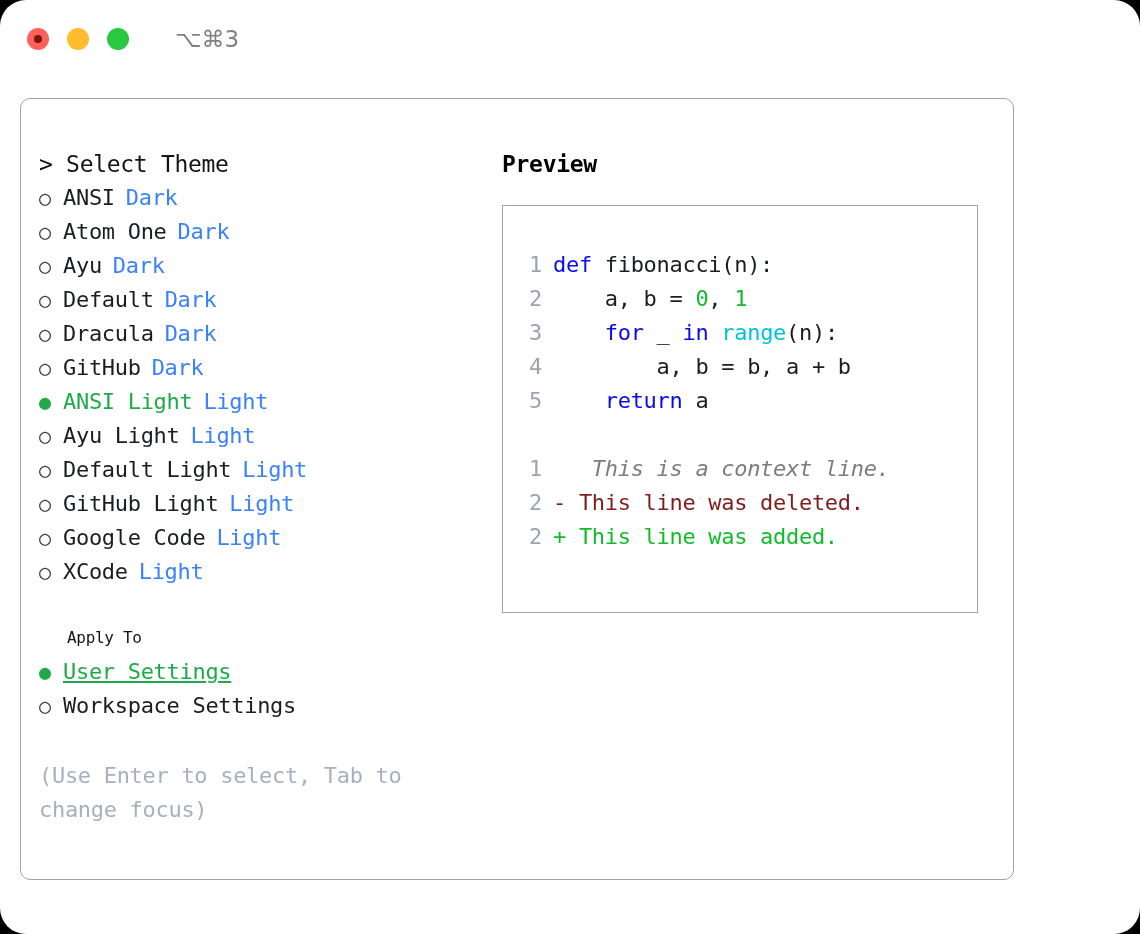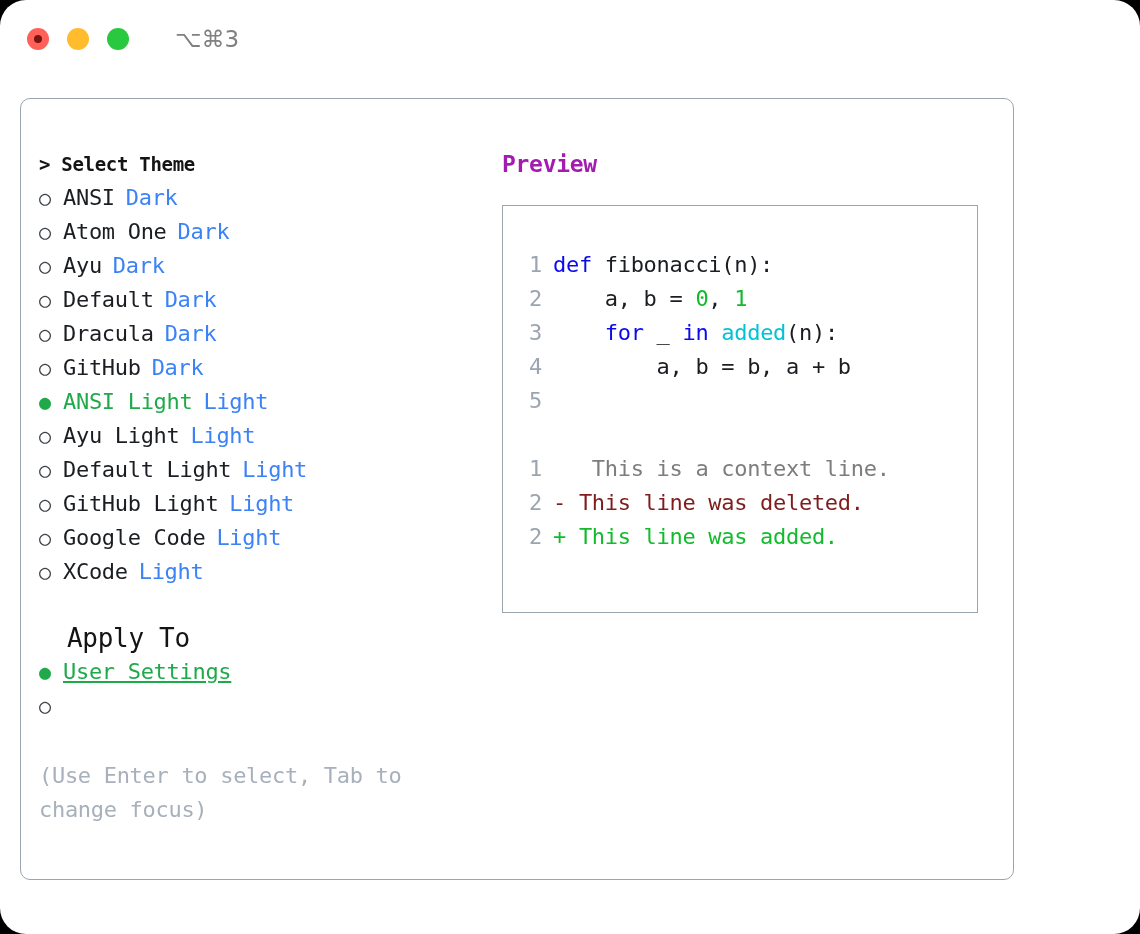--- a/index.html
+++ b/index.html
@@ -88,22 +88,22 @@
   }
 
   
   #theme-column {
     position: absolute;
     left: 18px;
     top: 48px;
     width: 440px;
   }
   .section-header {
-    font-size: 19px;
-    font-weight: bold;
+    font-size: 23px;
+    font-weight: normal;
     color: #141414;
     line-height: 34px;
     white-space: pre;
     letter-spacing: -0.3px;
   }
   .theme-list { margin-top: 0px; }
   .theme-row {
     display: flex;
     align-items: baseline;
     line-height: 34px;
@@ -121,21 +121,21 @@
   .theme-row.selected .bullet { color: #1faa4a; }
   .theme-name { color: #1a1d21; }
   .theme-row.selected .theme-name { color: #1faa4a; }
   .theme-kind {
     color: #3b82f6;
     margin-left: 11px;
   }
 
   .apply-block { margin-top: 32px; }
   .apply-title {
-    font-size: 26px;
+    font-size: 16px;
     color: #141414;
     line-height: 34px;
     padding-left: 28px;
     white-space: pre;
     letter-spacing: -0.3px;
   }
   .apply-row {
     display: flex;
     align-items: baseline;
     line-height: 34px;
@@ -159,21 +159,21 @@
   
   #preview-column {
     position: absolute;
     left: 481px;
     top: 48px;
     width: 490px;
   }
   #preview-title {
     font-size: 23px;
     font-weight: bold;
-    color: #a21caf;
+    color: #000000;
     line-height: 34px;
     letter-spacing: -0.3px;
   }
   #preview-panel {
     margin-top: 24px;
     width: 476px;
     height: 408px;
     border: 1.5px solid #9aa5b1;
     box-sizing: border-box;
     background: #ffffff;
@@ -197,21 +197,21 @@
   }
   .code-text { color: #1a1d21; }
   .tok-kw   { color: #0a0aee; }
   .tok-fn   { color: #00c4d6; }
   .tok-num  { color: #12bb2c; }
   .tok-plain{ color: #1a1d21; }
 
   .code-gap { height: 34px; }
 
   .diff-line .lineno { color: #9aa5b1; }
-  .diff-ctx  { color: #7d7d7d; }
+  .diff-ctx  { color: #7d7d7d; font-style: italic; }
   .diff-del  { color: #7f1d1d; }
   .diff-add  { color: #12bb2c; }
 </style>
 </head>
 <body>
 
 <div id="app-window">
 
   <div id="titlebar">
     <div class="traffic-lights">
@@ -240,36 +240,36 @@
             <div class="theme-row"><span class="bullet">○</span><span class="theme-name">Default Light</span><span class="theme-kind">Light</span></div>
             <div class="theme-row"><span class="bullet">○</span><span class="theme-name">GitHub Light</span><span class="theme-kind">Light</span></div>
             <div class="theme-row"><span class="bullet">○</span><span class="theme-name">Google Code</span><span class="theme-kind">Light</span></div>
             <div class="theme-row"><span class="bullet">○</span><span class="theme-name">XCode</span><span class="theme-kind">Light</span></div>
           </div>
 
         <div class="apply-block">
           <div class="apply-title">Apply To</div>
           <div id="apply-list">
               <div class="apply-row selected"><span class="bullet">●</span><span class="opt-label">User Settings</span></div>
-              <div class="apply-row"><span class="bullet">○</span></div>
+              <div class="apply-row"><span class="bullet">○</span><span class="opt-label">Workspace Settings</span></div>
             </div>
         </div>
 
         <div id="hint-text">(Use Enter to select, Tab to change focus)</div>
       </div>
 
       <div id="preview-column">
         <div id="preview-title">Preview</div>
         <div id="preview-panel">
           <div id="code-block">
               <div class="code-line"><span class="lineno">1</span><span class="code-text"><span class="tok-kw">def </span><span class="tok-plain">fibonacci(n):</span></span></div>
               <div class="code-line"><span class="lineno">2</span><span class="code-text"><span class="tok-plain">    a, b = </span><span class="tok-num">0</span><span class="tok-plain">, </span><span class="tok-num">1</span></span></div>
-              <div class="code-line"><span class="lineno">3</span><span class="code-text"><span class="tok-plain">    </span><span class="tok-kw">for</span><span class="tok-plain"> _ </span><span class="tok-kw">in</span><span class="tok-plain"> </span><span class="tok-fn">added</span><span class="tok-plain">(n):</span></span></div>
+              <div class="code-line"><span class="lineno">3</span><span class="code-text"><span class="tok-plain">    </span><span class="tok-kw">for</span><span class="tok-plain"> _ </span><span class="tok-kw">in</span><span class="tok-plain"> </span><span class="tok-fn">range</span><span class="tok-plain">(n):</span></span></div>
               <div class="code-line"><span class="lineno">4</span><span class="code-text"><span class="tok-plain">        a, b = b, a + b</span></span></div>
-              <div class="code-line"><span class="lineno">5</span></div>
+              <div class="code-line"><span class="lineno">5</span><span class="code-text"><span class="tok-plain">    </span><span class="tok-kw">return</span><span class="tok-plain"> a</span></span></div>
             </div>
           <div class="code-gap"></div>
           <div id="diff-block">
               <div class="code-line diff-line"><span class="lineno">1</span><span class="diff-ctx">   This is a context line.</span></div>
               <div class="code-line diff-line"><span class="lineno">2</span><span class="diff-del">- This line was deleted.</span></div>
               <div class="code-line diff-line"><span class="lineno">2</span><span class="diff-add">+ This line was added.</span></div>
             </div>
         </div>
       </div>
 

